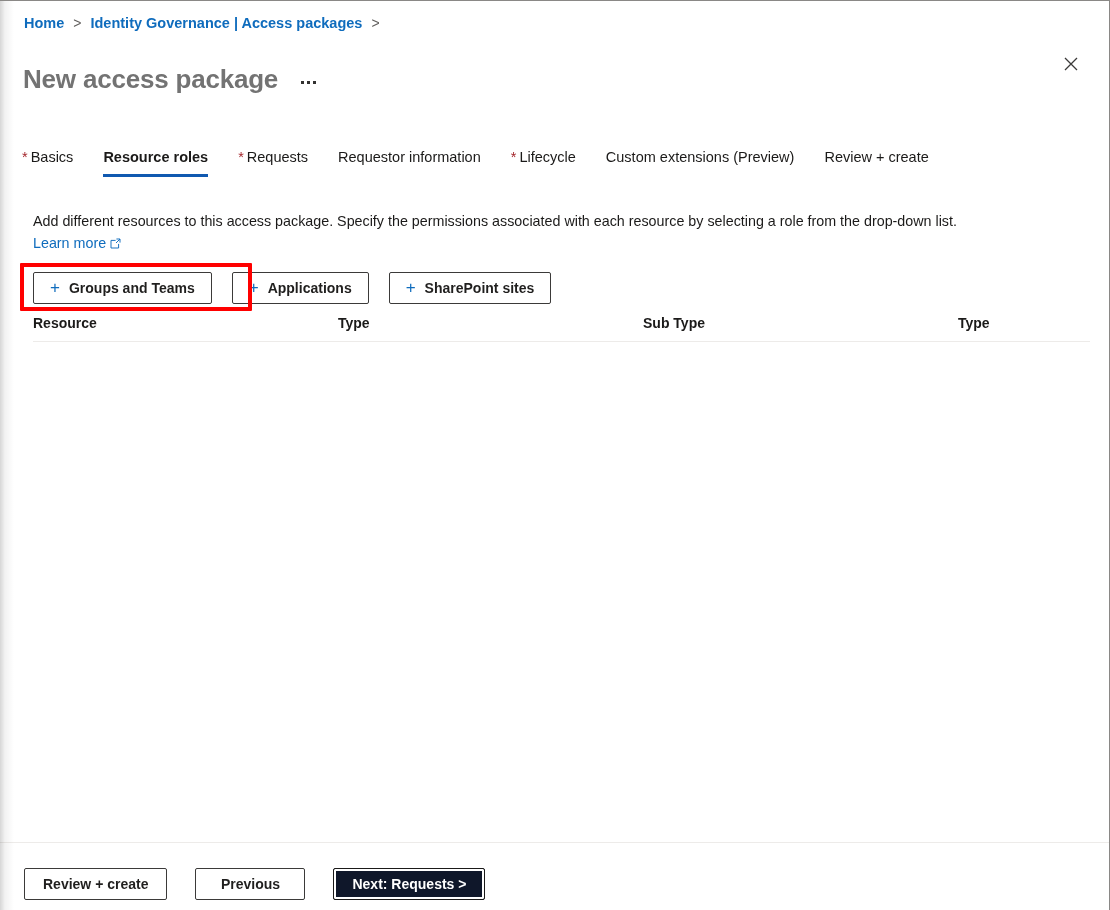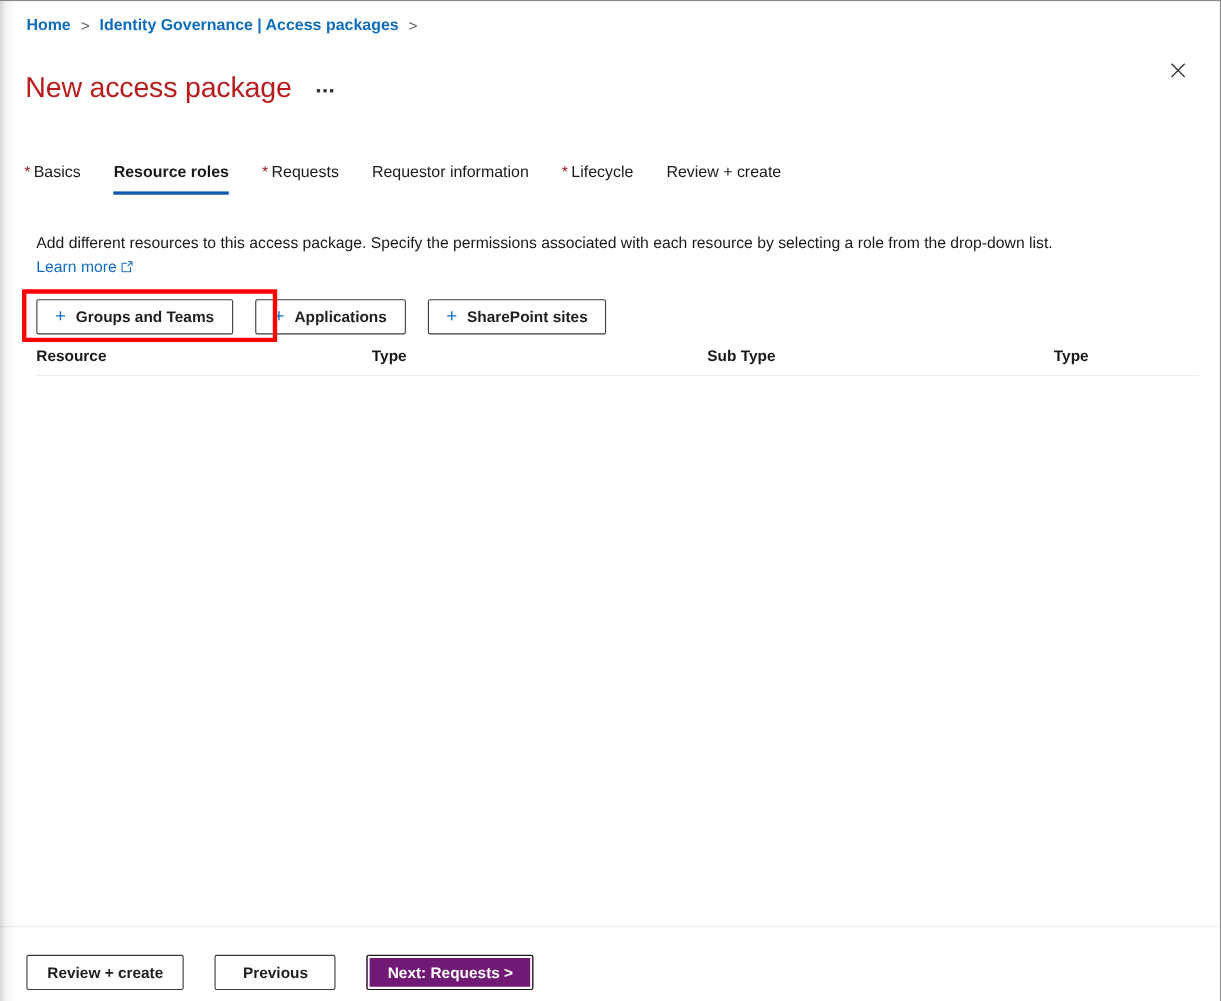--- a/index.html
+++ b/index.html
@@ -60,22 +60,22 @@
   
   .title-row {
     position: absolute;
     left: 23px;
     top: 44px;
     display: flex;
     align-items: center;
   }
   .page-title {
     font-size: 26px;
-    font-weight: 400;
-    color: #b91c1c;
+    font-weight: 700;
+    color: #737373;
     letter-spacing: -0.2px;
     line-height: 34px;
     text-align: center;
   }
   .ellipsis-btn {
     margin-left: 18px;
     margin-top: 6px;
     display: inline-flex;
     align-items: center;
     gap: 3px;
@@ -270,21 +270,21 @@
     cursor: pointer;
     font-family: inherit;
     white-space: nowrap;
   }
 
   .btn-primary {
     position: relative;
     height: 32px;
     min-width: 140px;
     padding: 0 18px;
-    background: #701a75;
+    background: #0f172a;
     border: 1px solid #1b1a19;
     border-radius: 2px;
     font-size: 14px;
     font-weight: 700;
     color: #ffffff;
     cursor: pointer;
     font-family: inherit;
     white-space: nowrap;
     box-shadow: inset 0 0 0 2px #ffffff;
   }
@@ -326,20 +326,23 @@
       <span>Resource roles</span>
     </button>
     <button class="tab">
       <span class="req-star">*</span><span>Requests</span>
     </button>
     <button class="tab">
       <span>Requestor information</span>
     </button>
     <button class="tab">
       <span class="req-star">*</span><span>Lifecycle</span>
+    </button>
+    <button class="tab">
+      <span>Custom extensions (Preview)</span>
     </button>
     <button class="tab">
       <span>Review + create</span>
     </button>
   </div>
 
   <p class="description">
     <span>Add different resources to this access package. Specify the permissions associated with each resource by selecting a role from the drop-down list.</span>
     <a class="learn-more"><span>Learn more</span></a><span class="ext-icon"><svg width="11" height="11" viewBox="0 0 11 11" aria-hidden="true">
           <path d="M1 2.4 H5.6 M1 2.4 V10 H8.6 V5.9" stroke="#0f6cbd" stroke-width="0.95" fill="none"></path>

